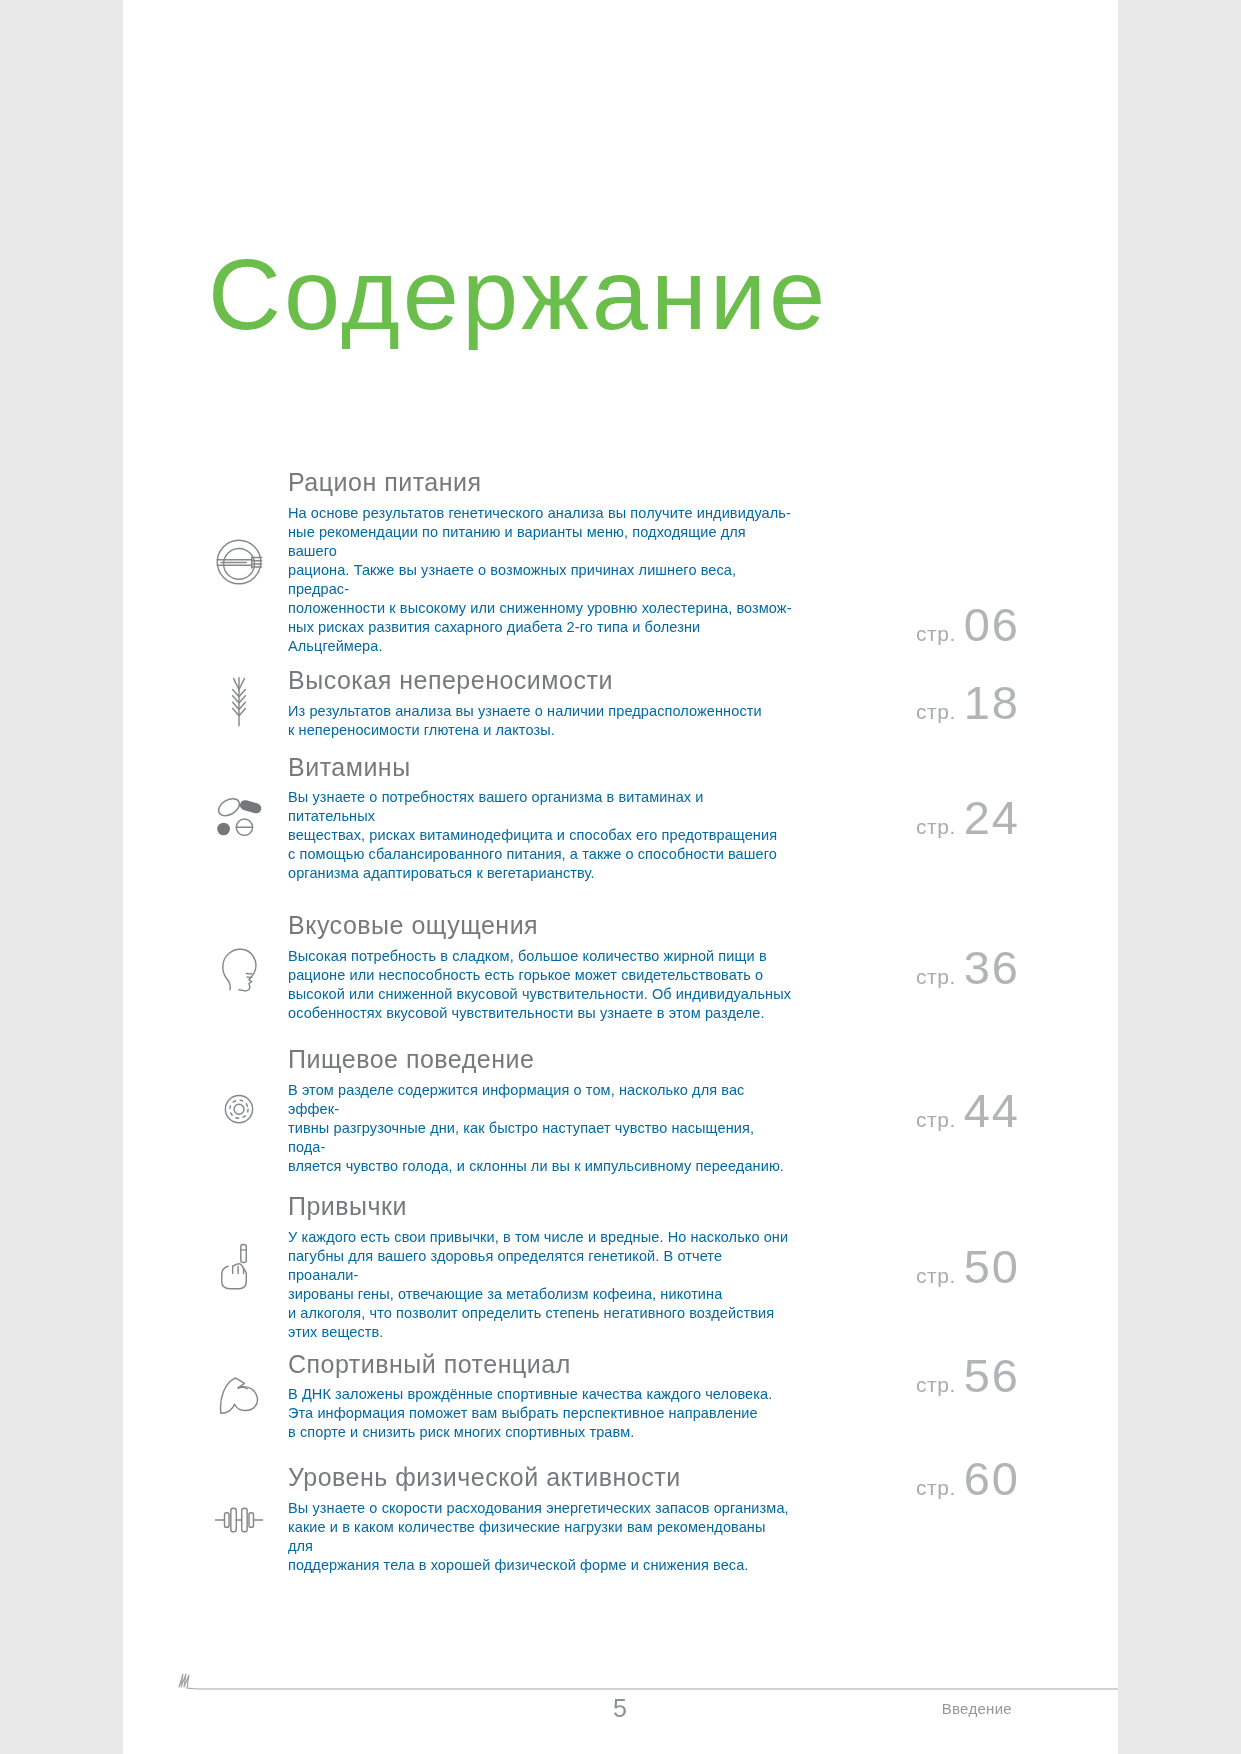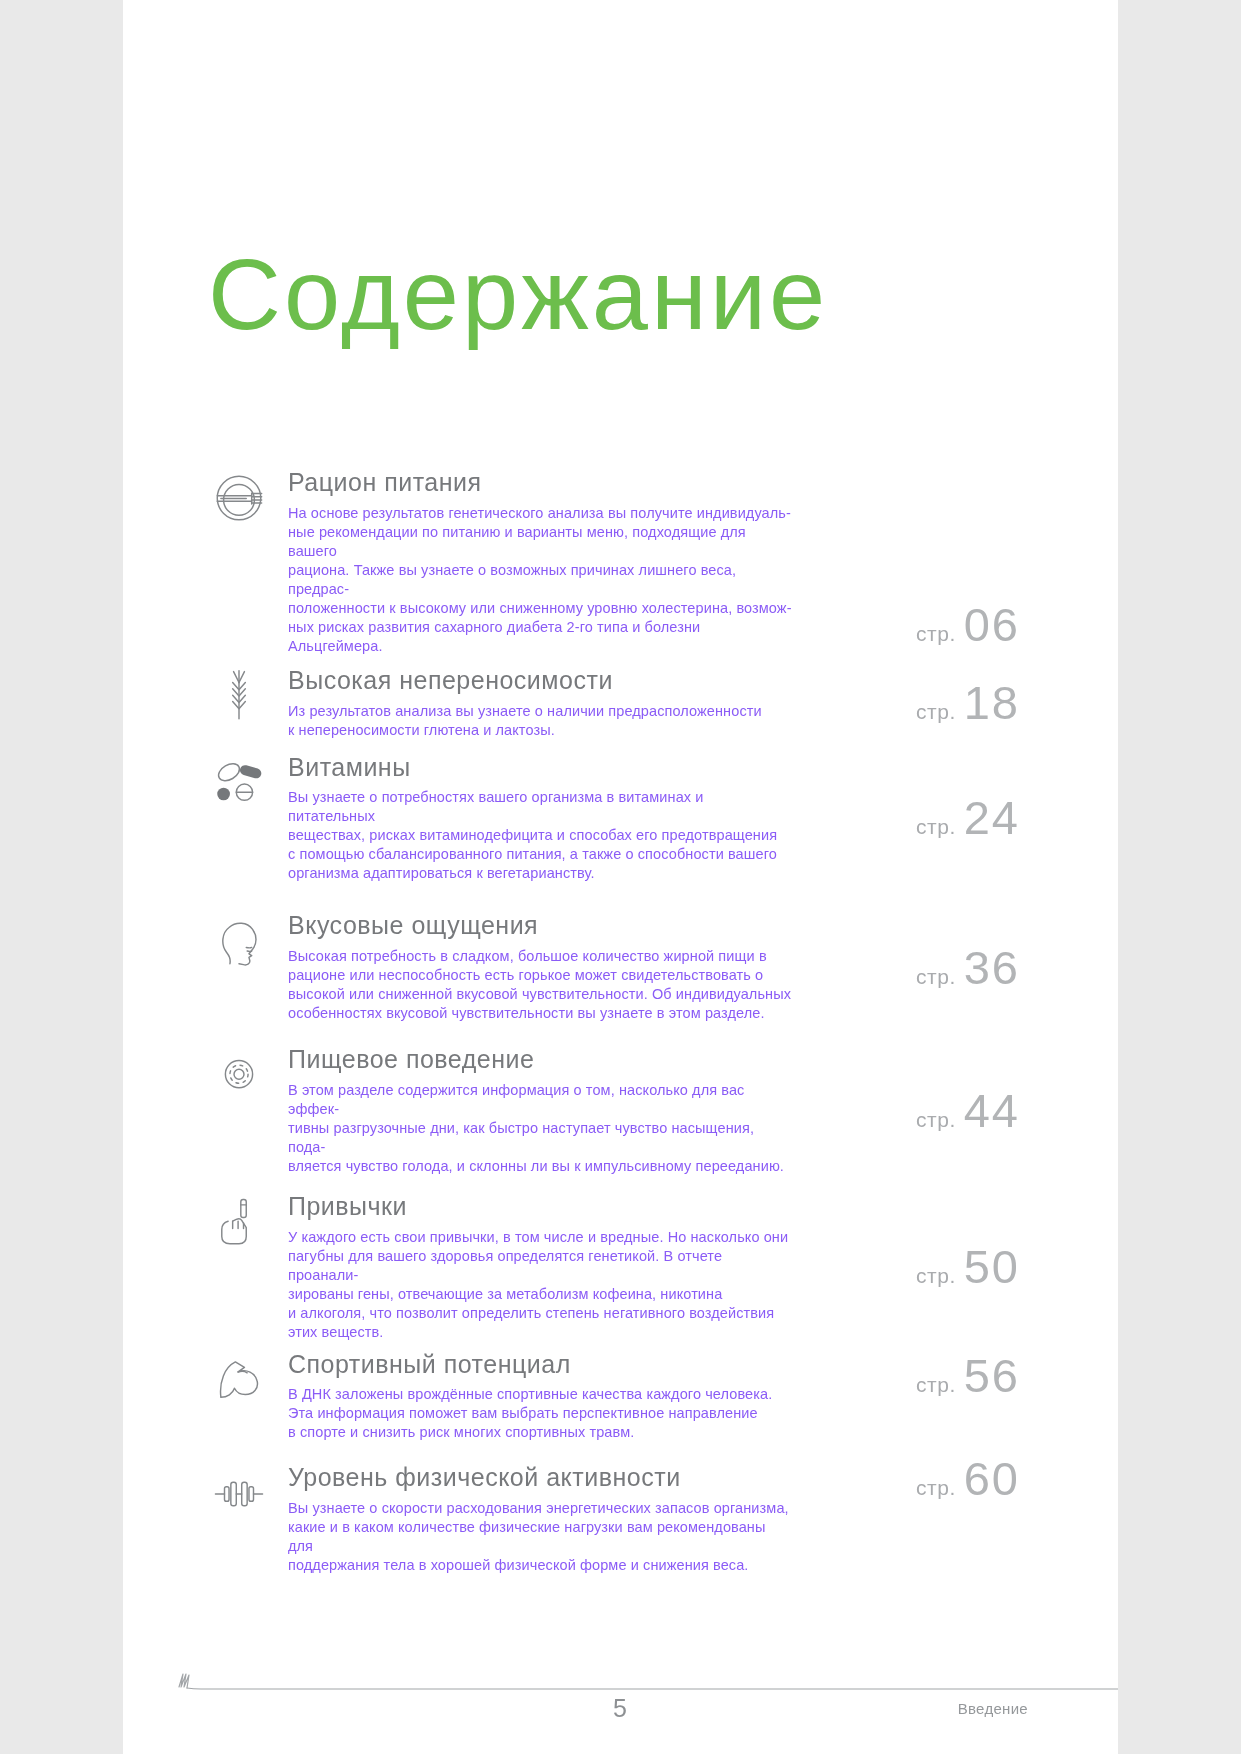--- a/index.html
+++ b/index.html
@@ -15,21 +15,21 @@
   .content{position:absolute;left:85px;top:243px;width:812px;}
   .doc-title{
     margin:0 0 122px 0;
     font-size:101px;
     line-height:1.02;
     font-weight:300;
     letter-spacing:3px;
     color:#6cbe4c;
   }
   .toc{display:flex;flex-direction:column;}
-  .toc-row{display:flex;flex-direction:row;align-items:flex-start;}
+  .toc-row{display:flex;flex-direction:row;align-items:center;}
   .toc-row:nth-of-type(1){margin-bottom:10px}
   .toc-row:nth-of-type(2){margin-bottom:13px}
   .toc-row:nth-of-type(3){margin-bottom:28px}
   .toc-row:nth-of-type(4){margin-bottom:22px}
   .toc-row:nth-of-type(5){margin-bottom:16px}
   .toc-row:nth-of-type(6){margin-bottom:8px}
   .toc-row:nth-of-type(7){margin-bottom:21px}
   .icon-cell{flex:0 0 80px;padding-top:2px;}
   .icon-cell svg{display:block;margin-left:2px;}
   .text-cell{flex:0 0 505px;}
@@ -38,21 +38,21 @@
     font-size:25px;
     font-weight:400;
     letter-spacing:.5px;
     color:#77797c;
     line-height:1.15;
   }
   .toc-desc{
     margin:0;
     font-size:14.5px;
     line-height:19px;
-    color:#8b5cf6;
+    color:#0369a1;
     white-space:pre-line;
     letter-spacing:.1px;
   }
   .page-ref{
     margin-left:auto;
     align-self:center;
     display:flex;
     align-items:baseline;
     gap:8px;
     white-space:nowrap;
@@ -64,21 +64,21 @@
   .page-ref .pnum{font-size:47px;color:#b2b4b6;letter-spacing:2px;font-weight:400;}
   .icon-stroke{stroke:#85888b;fill:none;stroke-width:1.6;stroke-linecap:round;stroke-linejoin:round;}
   .icon-fill{fill:#75787b;stroke:none;}
   
   .footer-rule{position:absolute;left:0;top:1660px;width:1241px;height:60px;}
   .footer-page{
     position:absolute;left:0;top:1694px;width:100%;
     text-align:center;font-size:25px;color:#8d9093;letter-spacing:1px;
   }
   .footer-label{
-    position:absolute;right:90px;top:1700px;
+    position:absolute;right:106px;top:1700px;
     font-size:15px;color:#95989b;letter-spacing:.3px;
   }
 </style>
 </head>
 <body>
 
 <div class="page">
 
   <div class="content">
     <h1 class="doc-title">Содержание</h1>

